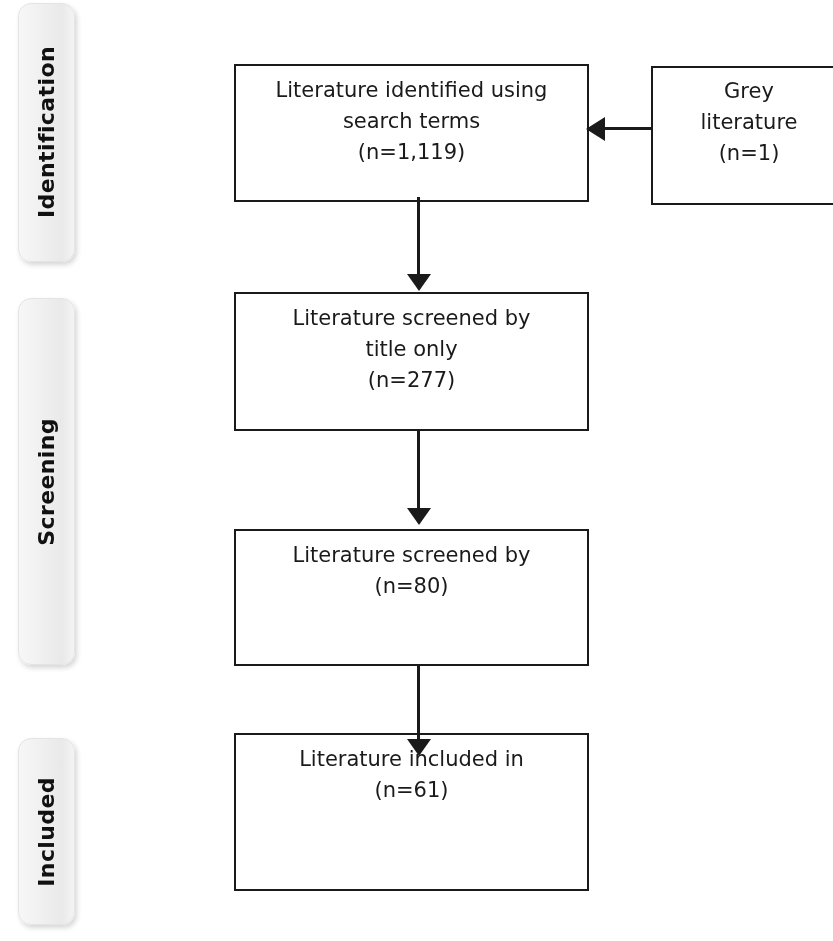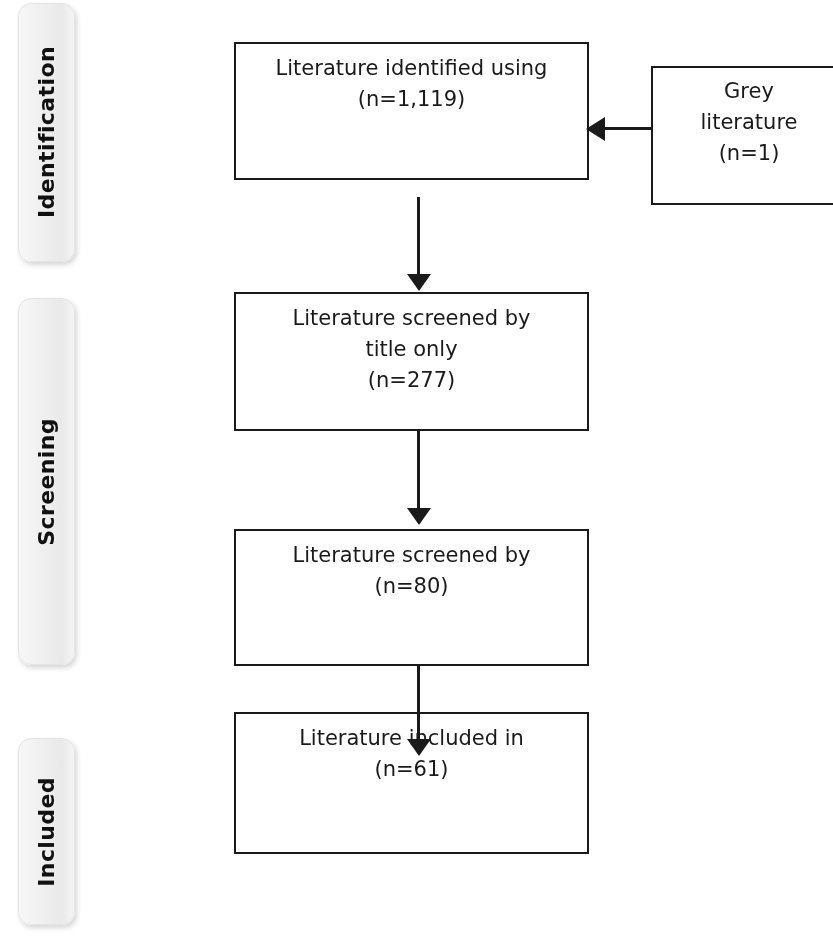--- a/index.html
+++ b/index.html
@@ -59,25 +59,25 @@
     justify-content: flex-start;
     text-align: center;
     font-family: "DejaVu Sans", sans-serif;
     font-size: 21px;
     line-height: 31px;
     color: #1a1a1a;
     padding-top: 9px;
   }
   .flow-box .line { display: block; white-space: nowrap; }
 
-  #box-identified { left: 234px; top: 42px;  width: 355px; height: 138px; }
+  #box-identified { left: 234px; top: 64px;  width: 355px; height: 138px; }
   #box-grey       { left: 651px; top: 66px;  width: 196px; height: 139px; padding-top: 8px; }
   #box-title      { left: 234px; top: 292px; width: 355px; height: 139px; }
   #box-abstract   { left: 234px; top: 529px; width: 355px; height: 137px; }
-  #box-included   { left: 234px; top: 712px; width: 355px; height: 142px; }
+  #box-included   { left: 234px; top: 733px; width: 355px; height: 158px; }
 
   
   .connector { position: absolute; }
   .v-line {
     width: 3px;
     background: #1a1a1a;
     left: 417px;
   }
   .v-head {
     position: absolute;
@@ -121,20 +121,21 @@
   </div>
   <div class="stage-tab" id="tab-screening">
     <span class="stage-tab-label">Screening</span>
   </div>
   <div class="stage-tab" id="tab-included">
     <span class="stage-tab-label">Included</span>
   </div>
 
   <div class="flow-box" id="box-identified">
     <span class="line">Literature identified using</span>
+    <span class="line">search terms</span>
     <span class="line">(n=1,119)</span>
   </div>
 
   <div class="flow-box" id="box-grey">
     <span class="line">Grey</span>
     <span class="line">literature</span>
     <span class="line">(n=1)</span>
   </div>
 
   <div class="flow-box" id="box-title">

